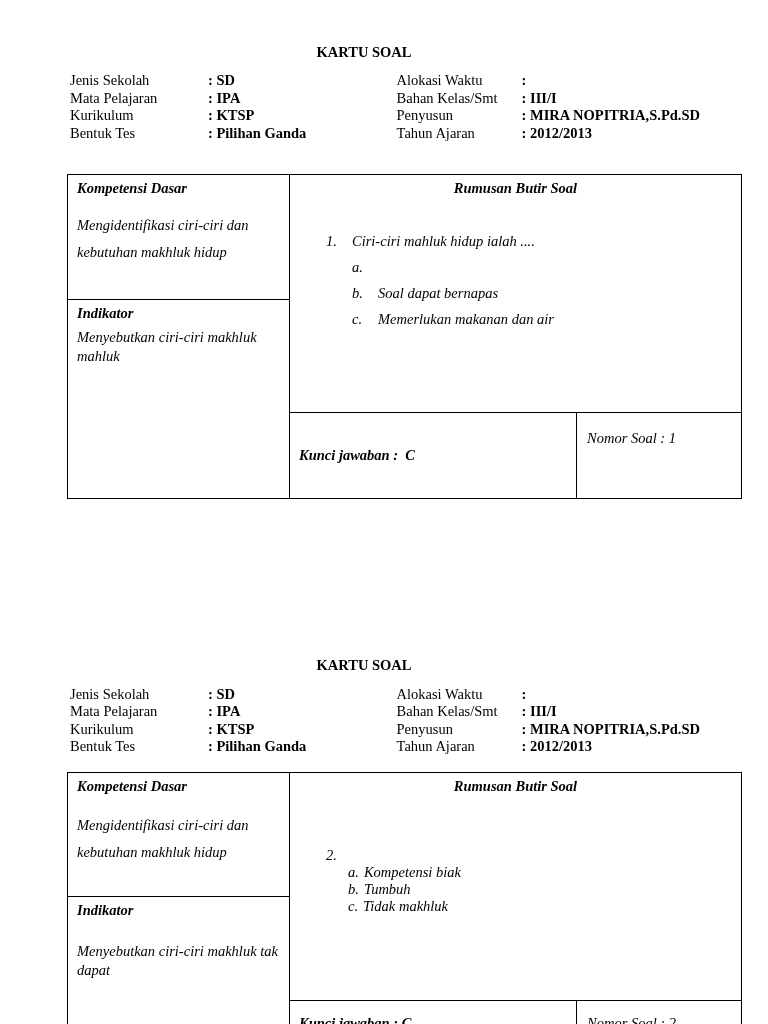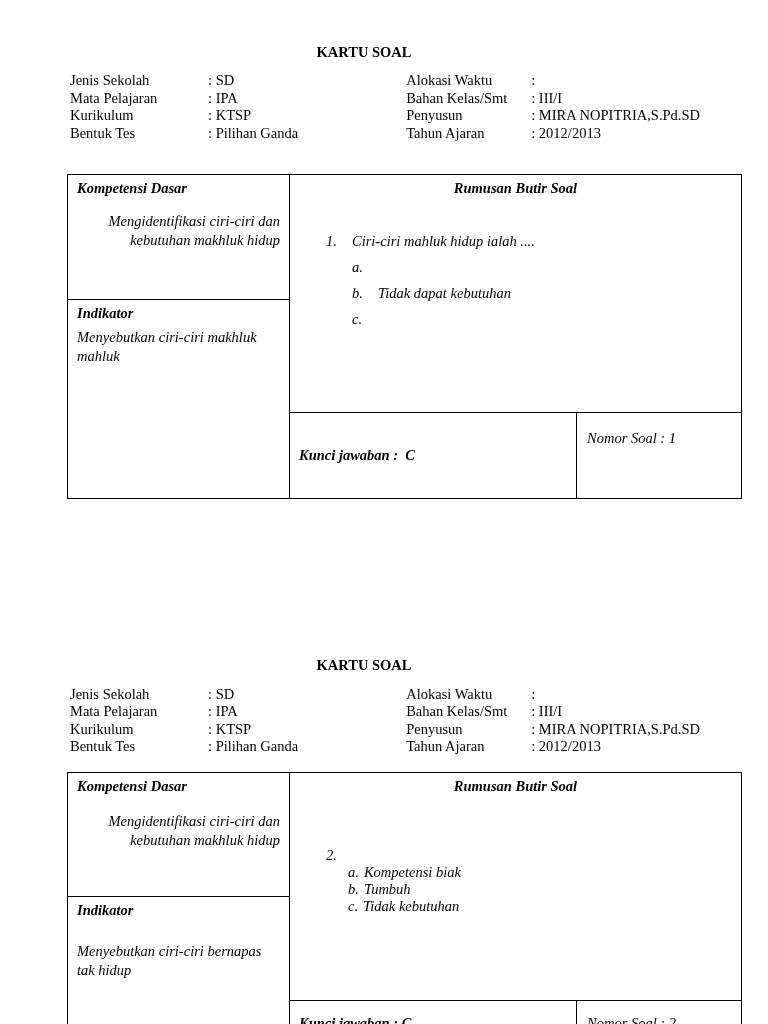--- a/index.html
+++ b/index.html
@@ -14,32 +14,32 @@
   .doc-title { text-align:center; font-weight:bold; font-size:14.5px; }
   .sec-1 .doc-title { padding-top:44px; }
   .sec-2 .doc-title { margin-top:158px; }
 
   .meta { display:flex; margin:11px 28px 0 70px; }
   .meta-col.left { width:348px; }
   .meta-col.right { flex:1; }
   .meta-row { display:flex; line-height:17.5px; }
   .meta-col.left .meta-label { width:138px; flex:0 0 138px; }
   .meta-col.right .meta-label { width:125px; flex:0 0 125px; }
-  .meta-value { flex:1; white-space:nowrap; }
+  .meta-value { flex:1; white-space:nowrap;font-weight:bold; }
 
   .qtable { margin-left:67px; width:675px; border:1.5px solid #000; display:flex; background:#fff;font-style:italic; }
   .sec-1 .qtable { margin-top:32px; height:325px; }
   .sec-2 .qtable { margin-top:16px; height:325px; }
 
   .qt-left { width:222px; flex:0 0 222px; border-right:1.5px solid #000; display:flex; flex-direction:column; }
   .cell-kd { border-bottom:1.5px solid #000; padding:5px 9px; }
   .sec-1 .cell-kd { height:125px; }
   .sec-2 .cell-kd { height:124px; }
   .cell-head { font-weight:bold; }
-  .kd-text { margin-top:14px; line-height:19px;text-align:right; }
+  .kd-text { margin-top:14px; line-height:27px; }
   .sec-2 .kd-text { margin-top:17px; }
   .cell-ind { flex:1; padding:5px 9px; overflow:hidden; }
   .ind-text { margin-top:5px; line-height:19px; }
   .sec-2 .ind-text { margin-top:23px; }
 
   .qt-right { flex:1; display:flex; flex-direction:column; }
   .cell-rumusan { border-bottom:1.5px solid #000; padding:5px 10px; overflow:hidden; }
   .sec-1 .cell-rumusan { height:238px; }
   .sec-2 .cell-rumusan { height:228px; }
   .rumusan-head { text-align:center; font-weight:bold; }
@@ -131,24 +131,25 @@
           <div class="question q-spaced">
             <div class="q-line">
               <span class="q-num">1.</span>
               <span class="q-text">Ciri-ciri mahluk hidup ialah ....</span>
             </div>
             <div class="q-opt">
               <span class="opt-letter">a.</span>
             </div>
             <div class="q-opt">
               <span class="opt-letter">b.</span>
-              <span class="opt-text">Tidak dapat kebutuhan</span>
+              <span class="opt-text">Soal dapat bernapas</span>
             </div>
             <div class="q-opt">
               <span class="opt-letter">c.</span>
+              <span class="opt-text">Memerlukan makanan dan air</span>
             </div>
           </div>
         </div>
         <div class="bottom-row">
           <div class="cell-kunci">Kunci jawaban :  C</div>
           <div class="cell-nomor">Nomor Soal : 1</div>
         </div>
       </div>
     </div>
   </section>
@@ -196,41 +197,41 @@
     </div>
 
     <div class="qtable">
       <div class="qt-left">
         <div class="cell-kd">
           <div class="cell-head">Kompetensi Dasar</div>
           <div class="kd-text">Mengidentifikasi ciri-ciri dan kebutuhan makhluk hidup</div>
         </div>
         <div class="cell-ind">
           <div class="cell-head">Indikator</div>
-          <div class="ind-text">Menyebutkan ciri-ciri bernapas tak hidup</div>
+          <div class="ind-text">Menyebutkan ciri-ciri makhluk tak dapat</div>
         </div>
       </div>
       <div class="qt-right">
         <div class="cell-rumusan">
           <div class="rumusan-head">Rumusan Butir Soal</div>
           <div class="question q-compact">
             <div class="q-line">
               <span class="q-num">2.</span>
             </div>
             <div class="q-opt">
               <span class="opt-letter">a.</span>
               <span class="opt-text">Kompetensi biak</span>
             </div>
             <div class="q-opt">
               <span class="opt-letter">b.</span>
               <span class="opt-text">Tumbuh</span>
             </div>
             <div class="q-opt">
               <span class="opt-letter">c.</span>
-              <span class="opt-text">Tidak kebutuhan</span>
+              <span class="opt-text">Tidak makhluk</span>
             </div>
           </div>
         </div>
         <div class="bottom-row">
           <div class="cell-kunci">Kunci jawaban : C</div>
           <div class="cell-nomor">Nomor Soal : 2</div>
         </div>
       </div>
     </div>
   </section>

